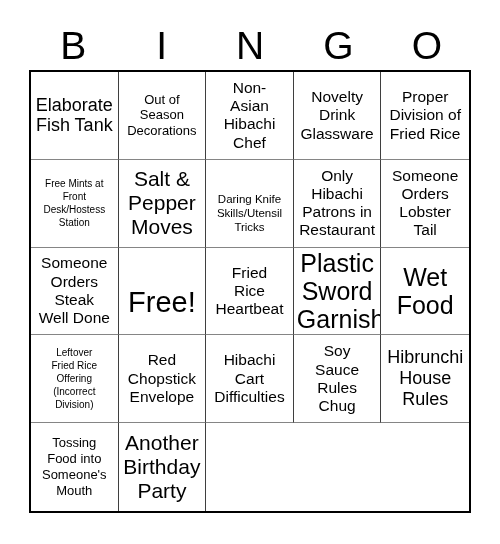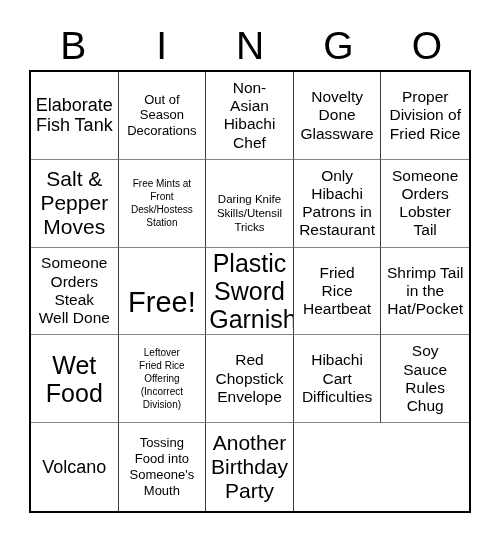--- a/index.html
+++ b/index.html
@@ -109,39 +109,39 @@
 Decorations</span>
       </div>
       <div class="cell fs-m">
         <span class="cell-text">Non-
 Asian
 Hibachi
 Chef</span>
       </div>
       <div class="cell fs-m">
         <span class="cell-text">Novelty
-Done
+Drink
 Glassware</span>
       </div>
       <div class="cell fs-m">
         <span class="cell-text">Proper
 Division of
 Fried Rice</span>
-      </div>
-      <div class="cell fs-xl">
-        <span class="cell-text">Salt &amp;
-Pepper
-Moves</span>
       </div>
       <div class="cell fs-xxs">
         <span class="cell-text">Free Mints at
 Front
 Desk/Hostess
 Station</span>
       </div>
+      <div class="cell fs-xl">
+        <span class="cell-text">Salt &amp;
+Pepper
+Moves</span>
+      </div>
       <div class="cell fs-xs">
         <span class="cell-text">Daring Knife
 Skills/Utensil
 Tricks</span>
       </div>
       <div class="cell fs-m">
         <span class="cell-text">Only
 Hibachi
 Patrons in
 Restaurant</span>
@@ -154,34 +154,29 @@
       </div>
       <div class="cell fs-m">
         <span class="cell-text">Someone
 Orders
 Steak
 Well Done</span>
       </div>
       <div class="cell fs-free">
         <span class="cell-text">Free!</span>
       </div>
+      <div class="cell fs-m">
+        <span class="cell-text">Fried
+Rice
+Heartbeat</span>
+      </div>
       <div class="cell fs-xxl">
         <span class="cell-text">Plastic
 Sword
 Garnish</span>
-      </div>
-      <div class="cell fs-m">
-        <span class="cell-text">Fried
-Rice
-Heartbeat</span>
-      </div>
-      <div class="cell fs-m">
-        <span class="cell-text">Shrimp Tail
-in the
-Hat/Pocket</span>
       </div>
       <div class="cell fs-xxl">
         <span class="cell-text">Wet
 Food</span>
       </div>
       <div class="cell fs-xxs">
         <span class="cell-text">Leftover
 Fried Rice
 Offering
 (Incorrect
@@ -197,21 +192,23 @@
 Cart
 Difficulties</span>
       </div>
       <div class="cell fs-m">
         <span class="cell-text">Soy
 Sauce
 Rules
 Chug</span>
       </div>
       <div class="cell fs-l">
-        <span class="cell-text">Volcano</span>
+        <span class="cell-text">Hibrunchi
+House
+Rules</span>
       </div>
       <div class="cell fs-s">
         <span class="cell-text">Tossing
 Food into
 Someone's
 Mouth</span>
       </div>
       <div class="cell fs-xl">
         <span class="cell-text">Another
 Birthday

